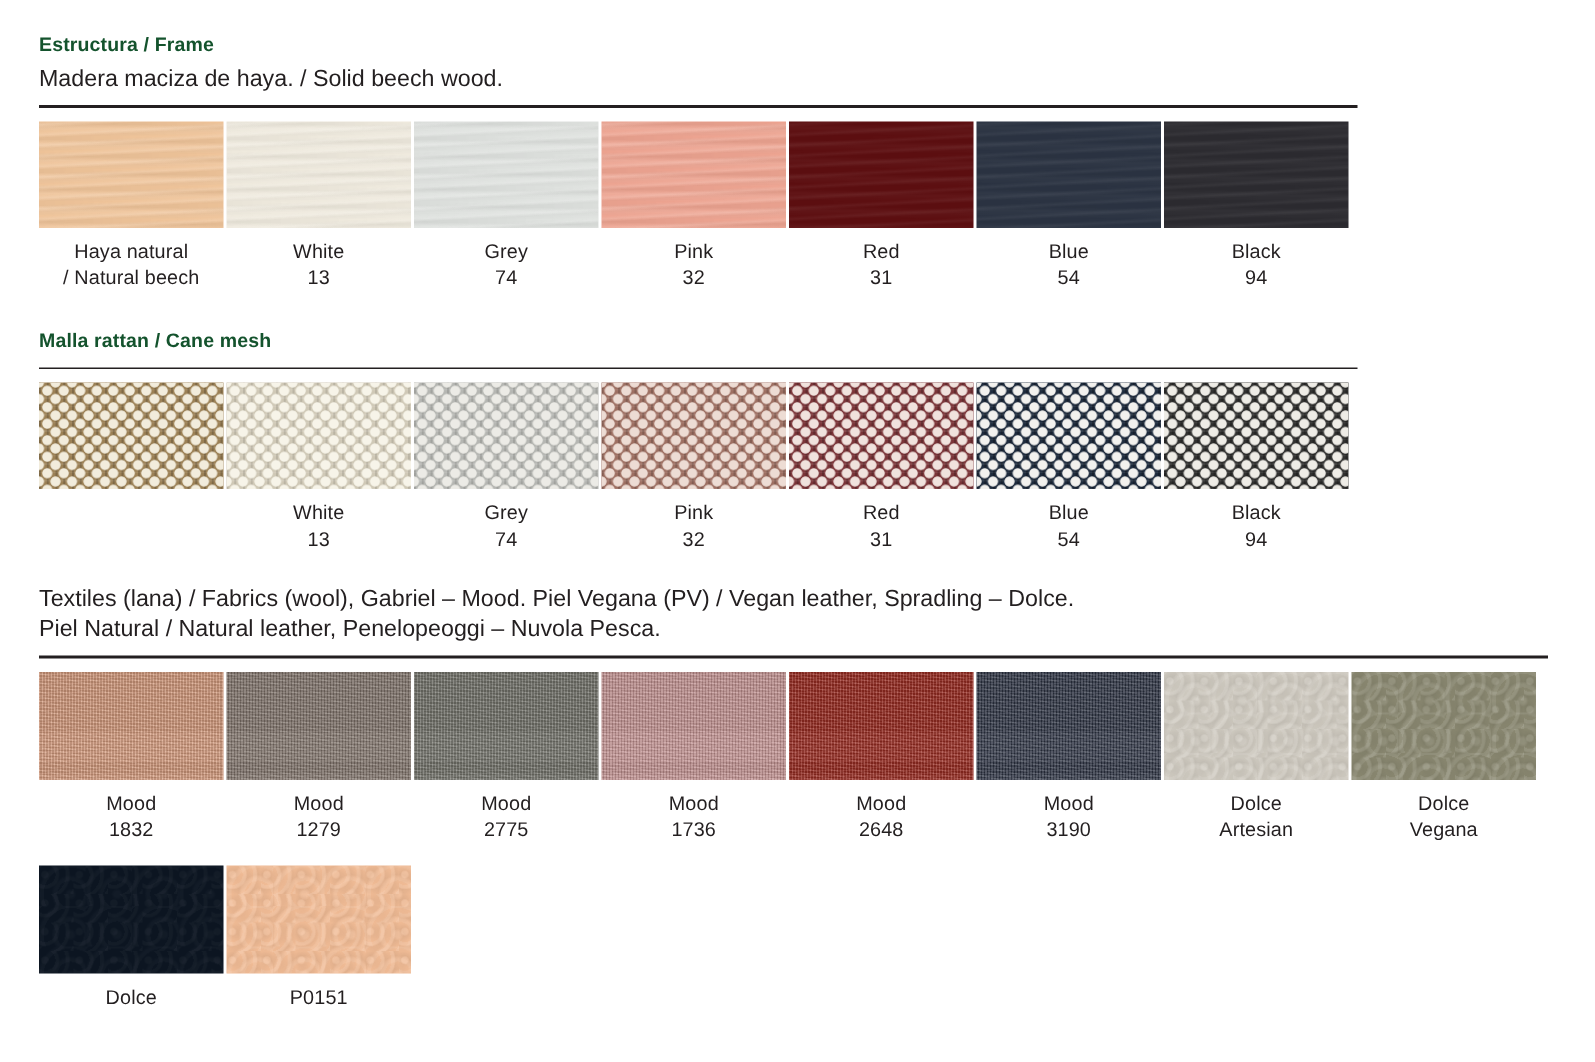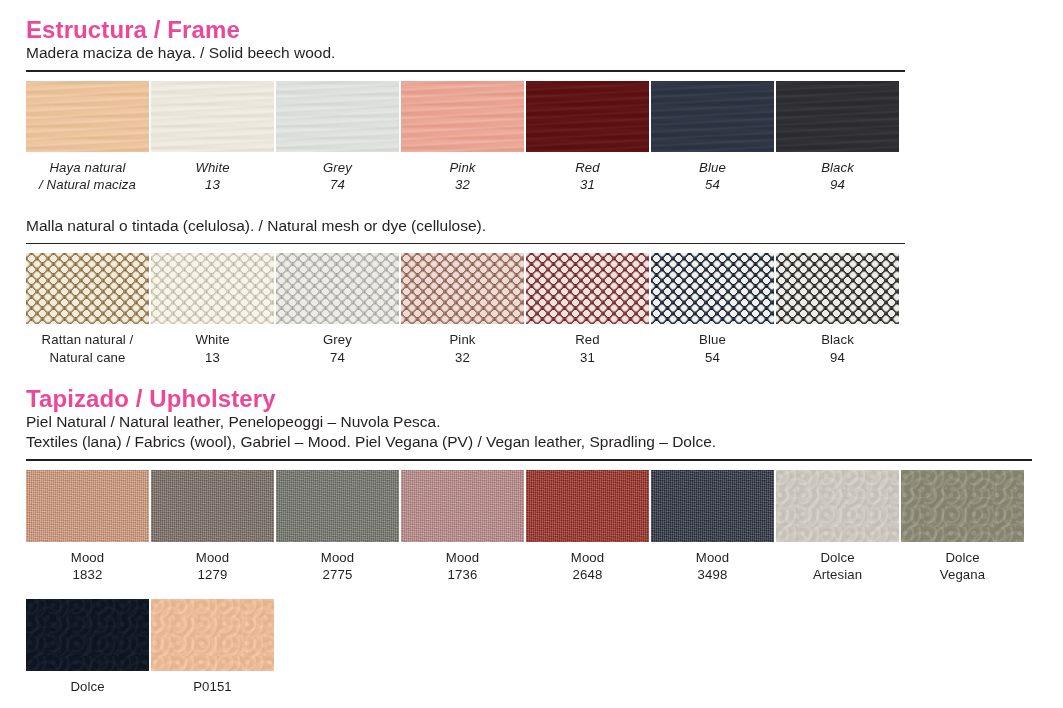--- a/index.html
+++ b/index.html
@@ -7,22 +7,22 @@
     width:1063px;height:708px;
     background:#ffffff;
     font-family:"Liberation Sans","DejaVu Sans",sans-serif;
     color:#231f20;
     overflow:hidden;
   }
   .page{position:relative;width:1063px;height:708px;padding:0;box-sizing:border-box;}
 
   .section{margin:0;}
   .sec-title{
-    font-size:24px;font-weight:700;letter-spacing:0.1px;
-    color:#ec4899;line-height:22px;margin:0 0 2px 26px;
+    font-size:13px;font-weight:700;letter-spacing:0.1px;
+    color:#14532d;line-height:22px;margin:0 0 2px 26px;
   }
   .sec-sub{
     font-size:15.5px;font-weight:400;color:#231f20;
     line-height:20px;margin:0 0 0 26px;
   }
   .rule{height:1.6px;background:#231f20;margin-top:6px;}
 
   .swatch-row{display:flex;align-items:flex-start;margin-left:26px;}
   .cell{display:flex;flex-direction:column;align-items:center;}
   .chip{
@@ -94,24 +94,24 @@
 </head>
 <body>
 
 <div class="page">
 
   <div class="section" style="padding-top:19px;">
     <div class="sec-title">Estructura / Frame</div>
     <div class="sec-sub">Madera maciza de haya. / Solid beech wood.</div>
     <div class="rule" style="width:879px;margin-left:26px;margin-top:7px;"></div>
 
-    <div class="swatch-row" style="margin-top:9px;font-style:italic;">
+    <div class="swatch-row" style="margin-top:9px;">
       <div class="cell" style="margin-right:2px;">
         <div class="chip wood" style="background:#efc49a;"></div>
-        <div class="lbl"><span>Haya natural</span><br><span>/ Natural maciza</span></div>
+        <div class="lbl"><span>Haya natural</span><br><span>/ Natural beech</span></div>
       </div>
       <div class="cell" style="margin-right:2px;">
         <div class="chip wood" style="background:#efeade;"></div>
         <div class="lbl"><span>White</span><br><span>13</span></div>
       </div>
       <div class="cell" style="margin-right:2px;">
         <div class="chip wood" style="background:#dfe2df;"></div>
         <div class="lbl"><span>Grey</span><br><span>74</span></div>
       </div>
       <div class="cell" style="margin-right:2px;">
@@ -127,29 +127,28 @@
         <div class="lbl"><span>Blue</span><br><span>54</span></div>
       </div>
       <div class="cell">
         <div class="chip wood dark" style="background:#2c2b30;"></div>
         <div class="lbl"><span>Black</span><br><span>94</span></div>
       </div>
     </div>
   </div>
 
   <div class="section" style="margin-top:22px;">
-    <div class="sec-sub">Malla natural o tintada (celulosa). / Natural mesh or dye (cellulose).</div>
+    <div class="sec-title">Malla rattan / Cane mesh</div>
     <div class="rule" style="width:879px;margin-left:26px;margin-top:7px;"></div>
 
     <div class="swatch-row" style="margin-top:9px;">
       <div class="cell" style="margin-right:2px;">
         <div class="chip cane" style="background:#9b8055;">
           <div class="mesh" style="background-image:radial-gradient(circle at 50% 50%, #f2ecdc 0 3.1px, rgba(242,236,220,0) 3.6px),radial-gradient(circle at 50% 50%, #f2ecdc 0 3.1px, rgba(242,236,220,0) 3.6px),repeating-linear-gradient(90deg, rgba(0,0,0,.18) 0 1px, rgba(0,0,0,0) 1px 5.5px),repeating-linear-gradient(0deg, rgba(255,255,255,.10) 0 1px, rgba(0,0,0,0) 1px 5.5px);background-size:11px 11px,11px 11px,11px 11px,11px 11px;background-position:0 0,5.5px 5.5px,0 0,0 0;"></div>
         </div>
-        <div class="lbl"><span>Rattan natural /</span><br><span>Natural cane</span></div>
       </div>
       <div class="cell" style="margin-right:2px;">
         <div class="chip cane" style="background:#cfc8b6;">
           <div class="mesh" style="background-image:radial-gradient(circle at 50% 50%, #f7f4e9 0 3.1px, rgba(247,244,233,0) 3.6px),radial-gradient(circle at 50% 50%, #f7f4e9 0 3.1px, rgba(247,244,233,0) 3.6px),repeating-linear-gradient(90deg, rgba(0,0,0,.10) 0 1px, rgba(0,0,0,0) 1px 5.5px),repeating-linear-gradient(0deg, rgba(255,255,255,.12) 0 1px, rgba(0,0,0,0) 1px 5.5px);background-size:11px 11px,11px 11px,11px 11px,11px 11px;background-position:0 0,5.5px 5.5px,0 0,0 0;"></div>
         </div>
         <div class="lbl"><span>White</span><br><span>13</span></div>
       </div>
       <div class="cell" style="margin-right:2px;">
         <div class="chip cane" style="background:#b5b6b2;">
           <div class="mesh" style="background-image:radial-gradient(circle at 50% 50%, #ecebe6 0 3.1px, rgba(236,235,230,0) 3.6px),radial-gradient(circle at 50% 50%, #ecebe6 0 3.1px, rgba(236,235,230,0) 3.6px),repeating-linear-gradient(90deg, rgba(0,0,0,.11) 0 1px, rgba(0,0,0,0) 1px 5.5px),repeating-linear-gradient(0deg, rgba(255,255,255,.12) 0 1px, rgba(0,0,0,0) 1px 5.5px);background-size:11px 11px,11px 11px,11px 11px,11px 11px;background-position:0 0,5.5px 5.5px,0 0,0 0;"></div>
@@ -177,23 +176,22 @@
       <div class="cell">
         <div class="chip cane" style="background:#30302f;">
           <div class="mesh" style="background-image:radial-gradient(circle at 50% 50%, #eeece6 0 3.1px, rgba(238,236,230,0) 3.6px),radial-gradient(circle at 50% 50%, #eeece6 0 3.1px, rgba(238,236,230,0) 3.6px),repeating-linear-gradient(90deg, rgba(0,0,0,.25) 0 1px, rgba(0,0,0,0) 1px 5.5px),repeating-linear-gradient(0deg, rgba(255,255,255,.10) 0 1px, rgba(0,0,0,0) 1px 5.5px);background-size:11px 11px,11px 11px,11px 11px,11px 11px;background-position:0 0,5.5px 5.5px,0 0,0 0;"></div>
         </div>
         <div class="lbl"><span>Black</span><br><span>94</span></div>
       </div>
     </div>
   </div>
 
   <div class="section" style="margin-top:22px;">
-    <div class="sec-title">Tapizado / Upholstery</div>
+    <div class="sec-sub">Textiles (lana) / Fabrics (wool), Gabriel – Mood. Piel Vegana (PV) / Vegan leather, Spradling – Dolce.</div>
     <div class="sec-sub">Piel Natural / Natural leather, Penelopeoggi – Nuvola Pesca.</div>
-    <div class="sec-sub">Textiles (lana) / Fabrics (wool), Gabriel – Mood. Piel Vegana (PV) / Vegan leather, Spradling – Dolce.</div>
     <div class="rule" style="width:1006px;margin-left:26px;margin-top:7px;"></div>
 
     <div class="swatch-row" style="margin-top:9px;">
       <div class="cell" style="margin-right:2px;">
         <div class="chip uph wool" style="background:#d89e80;"></div>
         <div class="lbl"><span>Mood</span><br><span>1832</span></div>
       </div>
       <div class="cell" style="margin-right:2px;">
         <div class="chip uph wool" style="background:#7e7168;"></div>
         <div class="lbl"><span>Mood</span><br><span>1279</span></div>
@@ -205,21 +203,21 @@
       <div class="cell" style="margin-right:2px;">
         <div class="chip uph wool" style="background:#c08f8e;"></div>
         <div class="lbl"><span>Mood</span><br><span>1736</span></div>
       </div>
       <div class="cell" style="margin-right:2px;">
         <div class="chip uph wool" style="background:#9d2e24;"></div>
         <div class="lbl"><span>Mood</span><br><span>2648</span></div>
       </div>
       <div class="cell" style="margin-right:2px;">
         <div class="chip uph wool" style="background:#2c3242;"></div>
-        <div class="lbl"><span>Mood</span><br><span>3498</span></div>
+        <div class="lbl"><span>Mood</span><br><span>3190</span></div>
       </div>
       <div class="cell" style="margin-right:2px;">
         <div class="chip uph leather" style="background:#cfcac0;"></div>
         <div class="lbl"><span>Dolce</span><br><span>Artesian</span></div>
       </div>
       <div class="cell">
         <div class="chip uph leather" style="background:#8a8871;"></div>
         <div class="lbl"><span>Dolce</span><br><span>Vegana</span></div>
       </div>
     </div>

